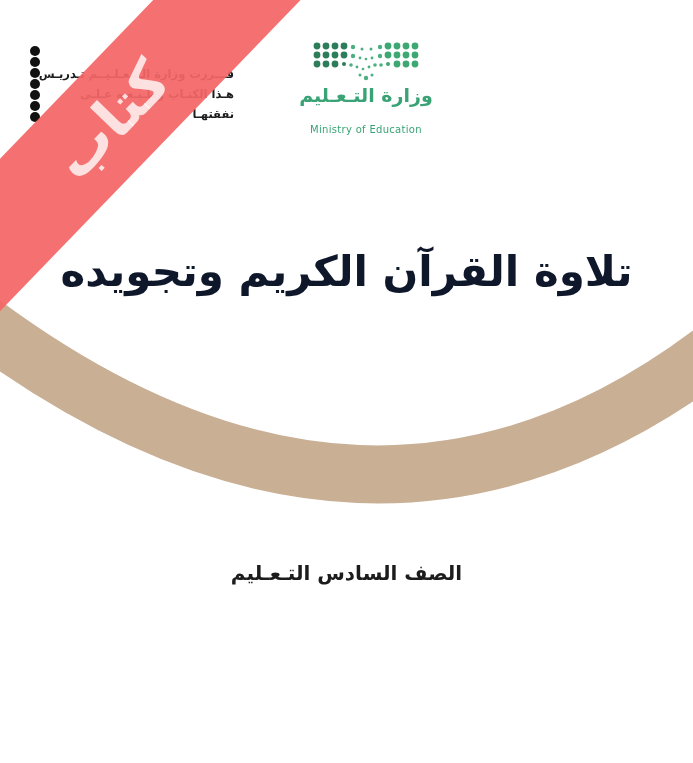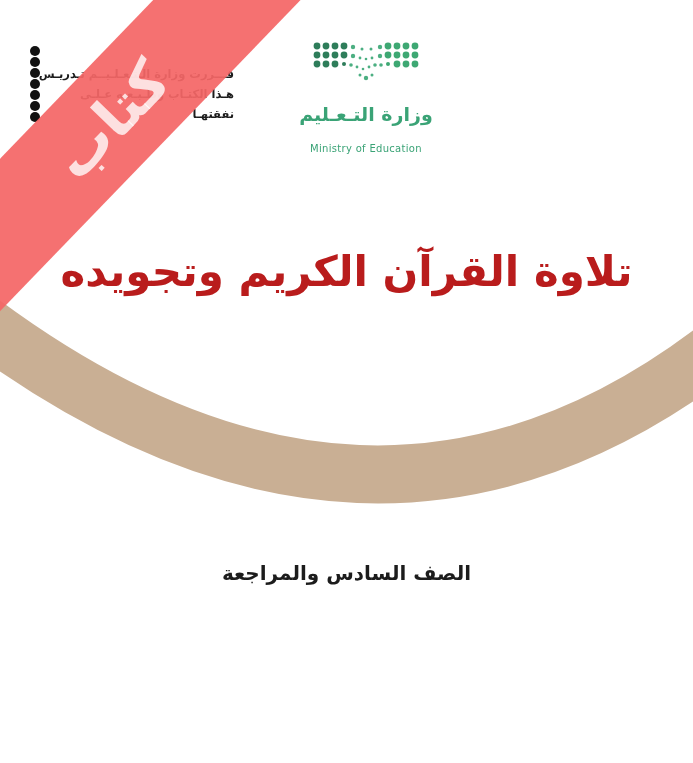--- a/index.html
+++ b/index.html
@@ -21,21 +21,21 @@
     letter-spacing:0.2px;
   }
   
   .moe-logo{
     position:absolute; left:303px; top:40px; width:126px; z-index:2;
     display:flex; flex-direction:column; align-items:center; text-align:center;
   }
   .moe-emblem{width:112px;height:44px;}
   .moe-wordmark{
     direction:rtl; font-size:19px; font-weight:700; color:#3aa376;
-    margin-top:19px; line-height:22px; white-space:nowrap;
+    margin-top:0; line-height:22px; white-space:nowrap;
   }
   .moe-english{
     font-size:10px; font-weight:400; color:#3aa376; margin-top:18px;
     letter-spacing:0.3px; white-space:nowrap;
   }
   
   .country{
     position:absolute; left:478px; top:70px; width:175px; z-index:2;
     direction:rtl; text-align:center;
     font-size:15px; font-weight:600; color:#35a07c; white-space:nowrap;
@@ -145,22 +145,22 @@
         <circle cx="50" cy="35" r="1.5"></circle>
           <circle cx="56" cy="38" r="2.2"></circle>
           <circle cx="62" cy="35" r="1.5"></circle>
       </g>
     </svg>
     <div class="moe-wordmark" style="color: rgb(58, 163, 118);">وزارة التـعـليم</div>
     <div class="moe-english" style="color: rgb(58, 163, 118);">Ministry of Education</div>
   </div>
 
 
-  <div class="book-title" style="color: #b91c1c;">تلاوة القرآن الكريم وتجويده</div>
+  <div class="book-title" style="color: #0f172a;">تلاوة القرآن الكريم وتجويده</div>
 
   <div class="ribbon" style="background: rgba(244, 102, 102, 0.93);">
     <span class="ribbon-label" style="color: rgba(255, 255, 255, 0.78);">كتاب</span>
   </div>
 
-  <div class="grade">الصف السادس والمراجعة</div>
+  <div class="grade">الصف السادس التـعـليم</div>
 
 
 </div>
 
 </body></html>

